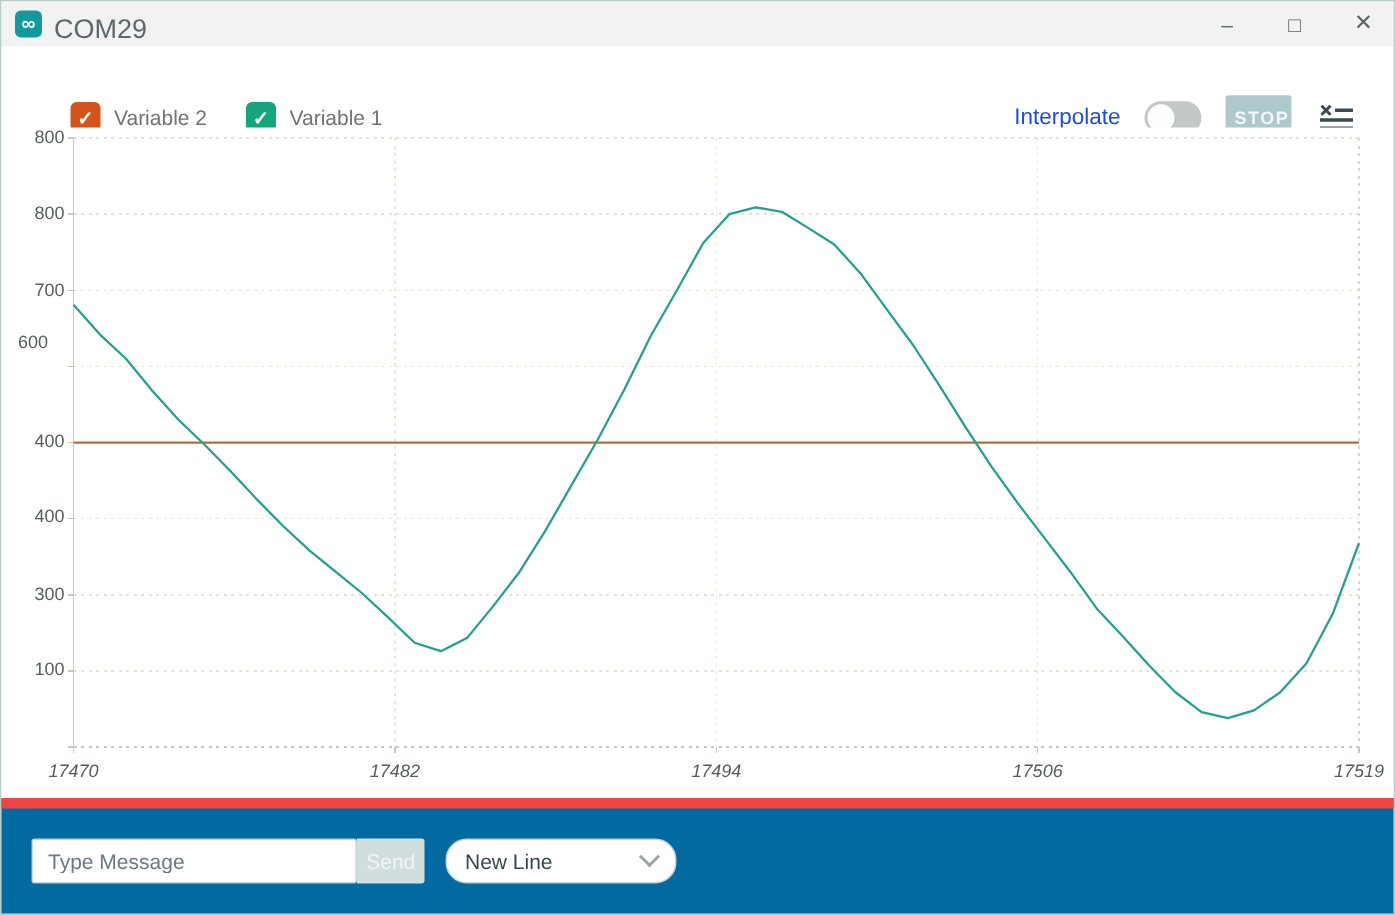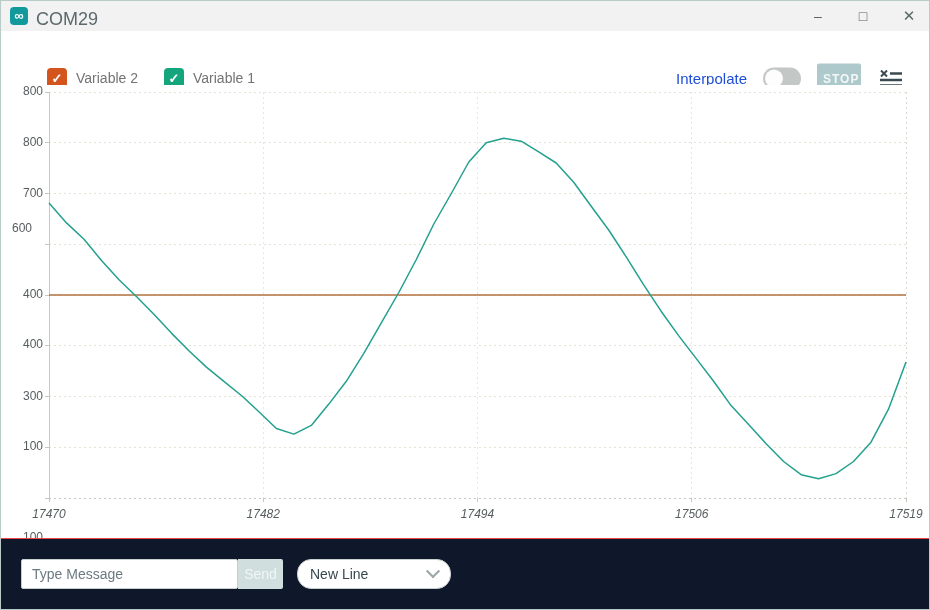--- a/index.html
+++ b/index.html
@@ -31,21 +31,21 @@
     font-size:12px;letter-spacing:1px;border-radius:2px;font-family:"Liberation Sans",sans-serif;cursor:pointer;}
   .clear-btn{background:none;border:none;padding:2px;cursor:pointer;display:flex;}
 
   
   .chart{flex:1 1 auto;position:relative;background:#fff;}
   .y-label{position:absolute;left:0;width:42px;text-align:right;font-size:12px;color:#565d5f;height:15px;line-height:15px;}
   .x-label{position:absolute;top:422px;width:60px;text-align:center;font-size:12px;color:#565d5f;font-style:italic;}
   #plot-svg{position:absolute;left:48px;top:7px;overflow:visible;}
 
   
-  .bottombar{height:70px;background:#0f172a;position:relative;flex:0 0 auto;border-top:1px solid #ef4444;}
+  .bottombar{height:70px;background:#0369a1;position:relative;flex:0 0 auto;border-top:7px solid #ef4444;}
   .msg-input{position:absolute;left:20px;top:20px;width:217px;height:30px;box-sizing:border-box;
     border:1px solid #c9cfce;border-radius:2px;padding:0 10px;font-size:14px;color:#37474f;
     font-family:"Liberation Sans",sans-serif;background:#fff;}
   .msg-input::placeholder{color:#6b7a80;opacity:1;}
   .send-btn{position:absolute;left:237px;top:20px;width:45px;height:30px;background:#d0dedd;border:none;
     color:#f0f6f6;font-size:14px;border-radius:0 2px 2px 0;font-family:"Liberation Sans",sans-serif;}
   .select{position:absolute;top:20px;height:30px;box-sizing:border-box;background:#fff;border:1px solid #c9cfce;
     border-radius:14px;display:flex;align-items:center;padding:0 12px;font-size:14px;color:#37474f;cursor:pointer;}
   .select.lineending{left:296px;width:154px;}
   .select.baud{right:21px;width:153px;}

